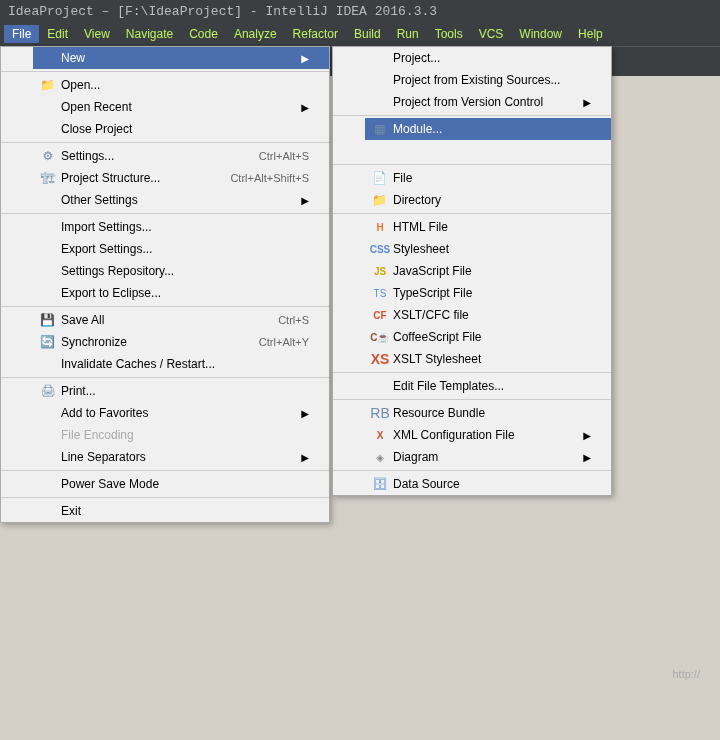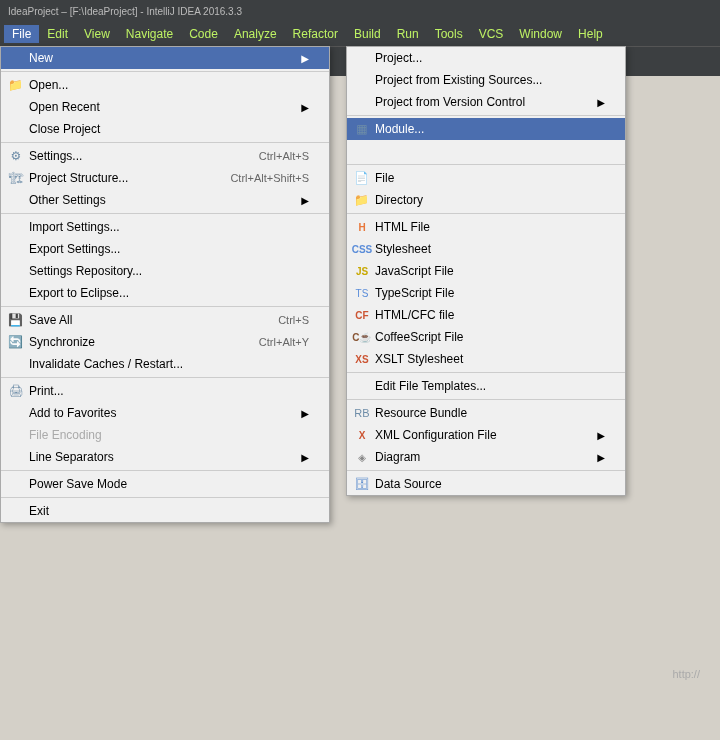--- a/index.html
+++ b/index.html
@@ -14,21 +14,22 @@
     }
 
     
     .title-bar {
       background: #3c3f41;
       color: #bbbbbb;
       height: 22px;
       display: flex;
       align-items: center;
       padding: 0 8px;
-      font-size: 10px;
+      font-size: 13px;
+      font-family: Liberation Mono, monospace;
     }
 
     
     .menu-bar {
       background: #3c3f41;
       display: flex;
       align-items: center;
       height: 24px;
       padding: 0 4px;
     }
@@ -62,37 +63,38 @@
       border: 1px solid #aaa;
       box-shadow: 2px 2px 6px rgba(0,0,0,0.3);
       width: 330px;
       z-index: 200;
     }
 
     
     .new-submenu {
       position: absolute;
       top: 46px;
-      left: 346px;
+      left: 332px;
       background: #f0f0f0;
       border: 1px solid #aaa;
       box-shadow: 2px 2px 6px rgba(0,0,0,0.3);
       width: 280px;
       z-index: 201;
     }
 
     .menu-item {
       display: flex;
       align-items: center;
       padding: 3px 20px 3px 24px;
       cursor: pointer;
       white-space: nowrap;
       color: #000;
       min-height: 22px;
       position: relative;
+      margin-left: 32px;
     }
     .menu-item.highlighted {
       background: #4b6eaf;
       color: #fff;
     }
     .menu-item.disabled {
       color: #aaa;
       cursor: default;
     }
     .menu-item .shortcut {
@@ -374,44 +376,44 @@
     <span>JavaScript File</span>
   </div>
 
   <div class="menu-item">
     <span class="icon-space" style="color:#5b8dd9;font-size:10px;font-weight:normal;">TS</span>
     <span>TypeScript File</span>
   </div>
 
   <div class="menu-item">
     <span class="icon-space" style="color:#cc5533;font-size:10px;font-weight:bold;">CF</span>
-    <span>HTML/CFC file</span>
+    <span>XSLT/CFC file</span>
   </div>
 
   <div class="menu-item">
     <span class="icon-space" style="color:#885533;font-size:10px;font-weight:bold;">C☕</span>
     <span>CoffeeScript File</span>
   </div>
 
   <div class="menu-item">
-    <span class="icon-space" style="color:#cc5533;font-size:10px;font-weight:bold;">XS</span>
+    <span class="icon-space" style="color:#cc5533;font-size:14px;font-weight:bold;">XS</span>
     <span>XSLT Stylesheet</span>
   </div>
 
   <div class="menu-separator"></div>
 
   <div class="menu-item">
     <span class="icon-space"></span>
     <span>Edit File Templates...</span>
   </div>
 
   <div class="menu-separator"></div>
 
   <div class="menu-item">
-    <span class="icon-space icon-resource" style="color:#6e8da8;font-size:11px;text-align:center;">RB</span>
+    <span class="icon-space icon-resource" style="color:#6e8da8;font-size:14px;text-align:center;">RB</span>
     <span>Resource Bundle</span>
   </div>
 
   <div class="menu-item">
     <span class="icon-space" style="color:#cc5533;font-size:10px;font-weight:bold;">X</span>
     <span>XML Configuration File</span>
     <span class="arrow">▶</span>
   </div>
 
   <div class="menu-item">

